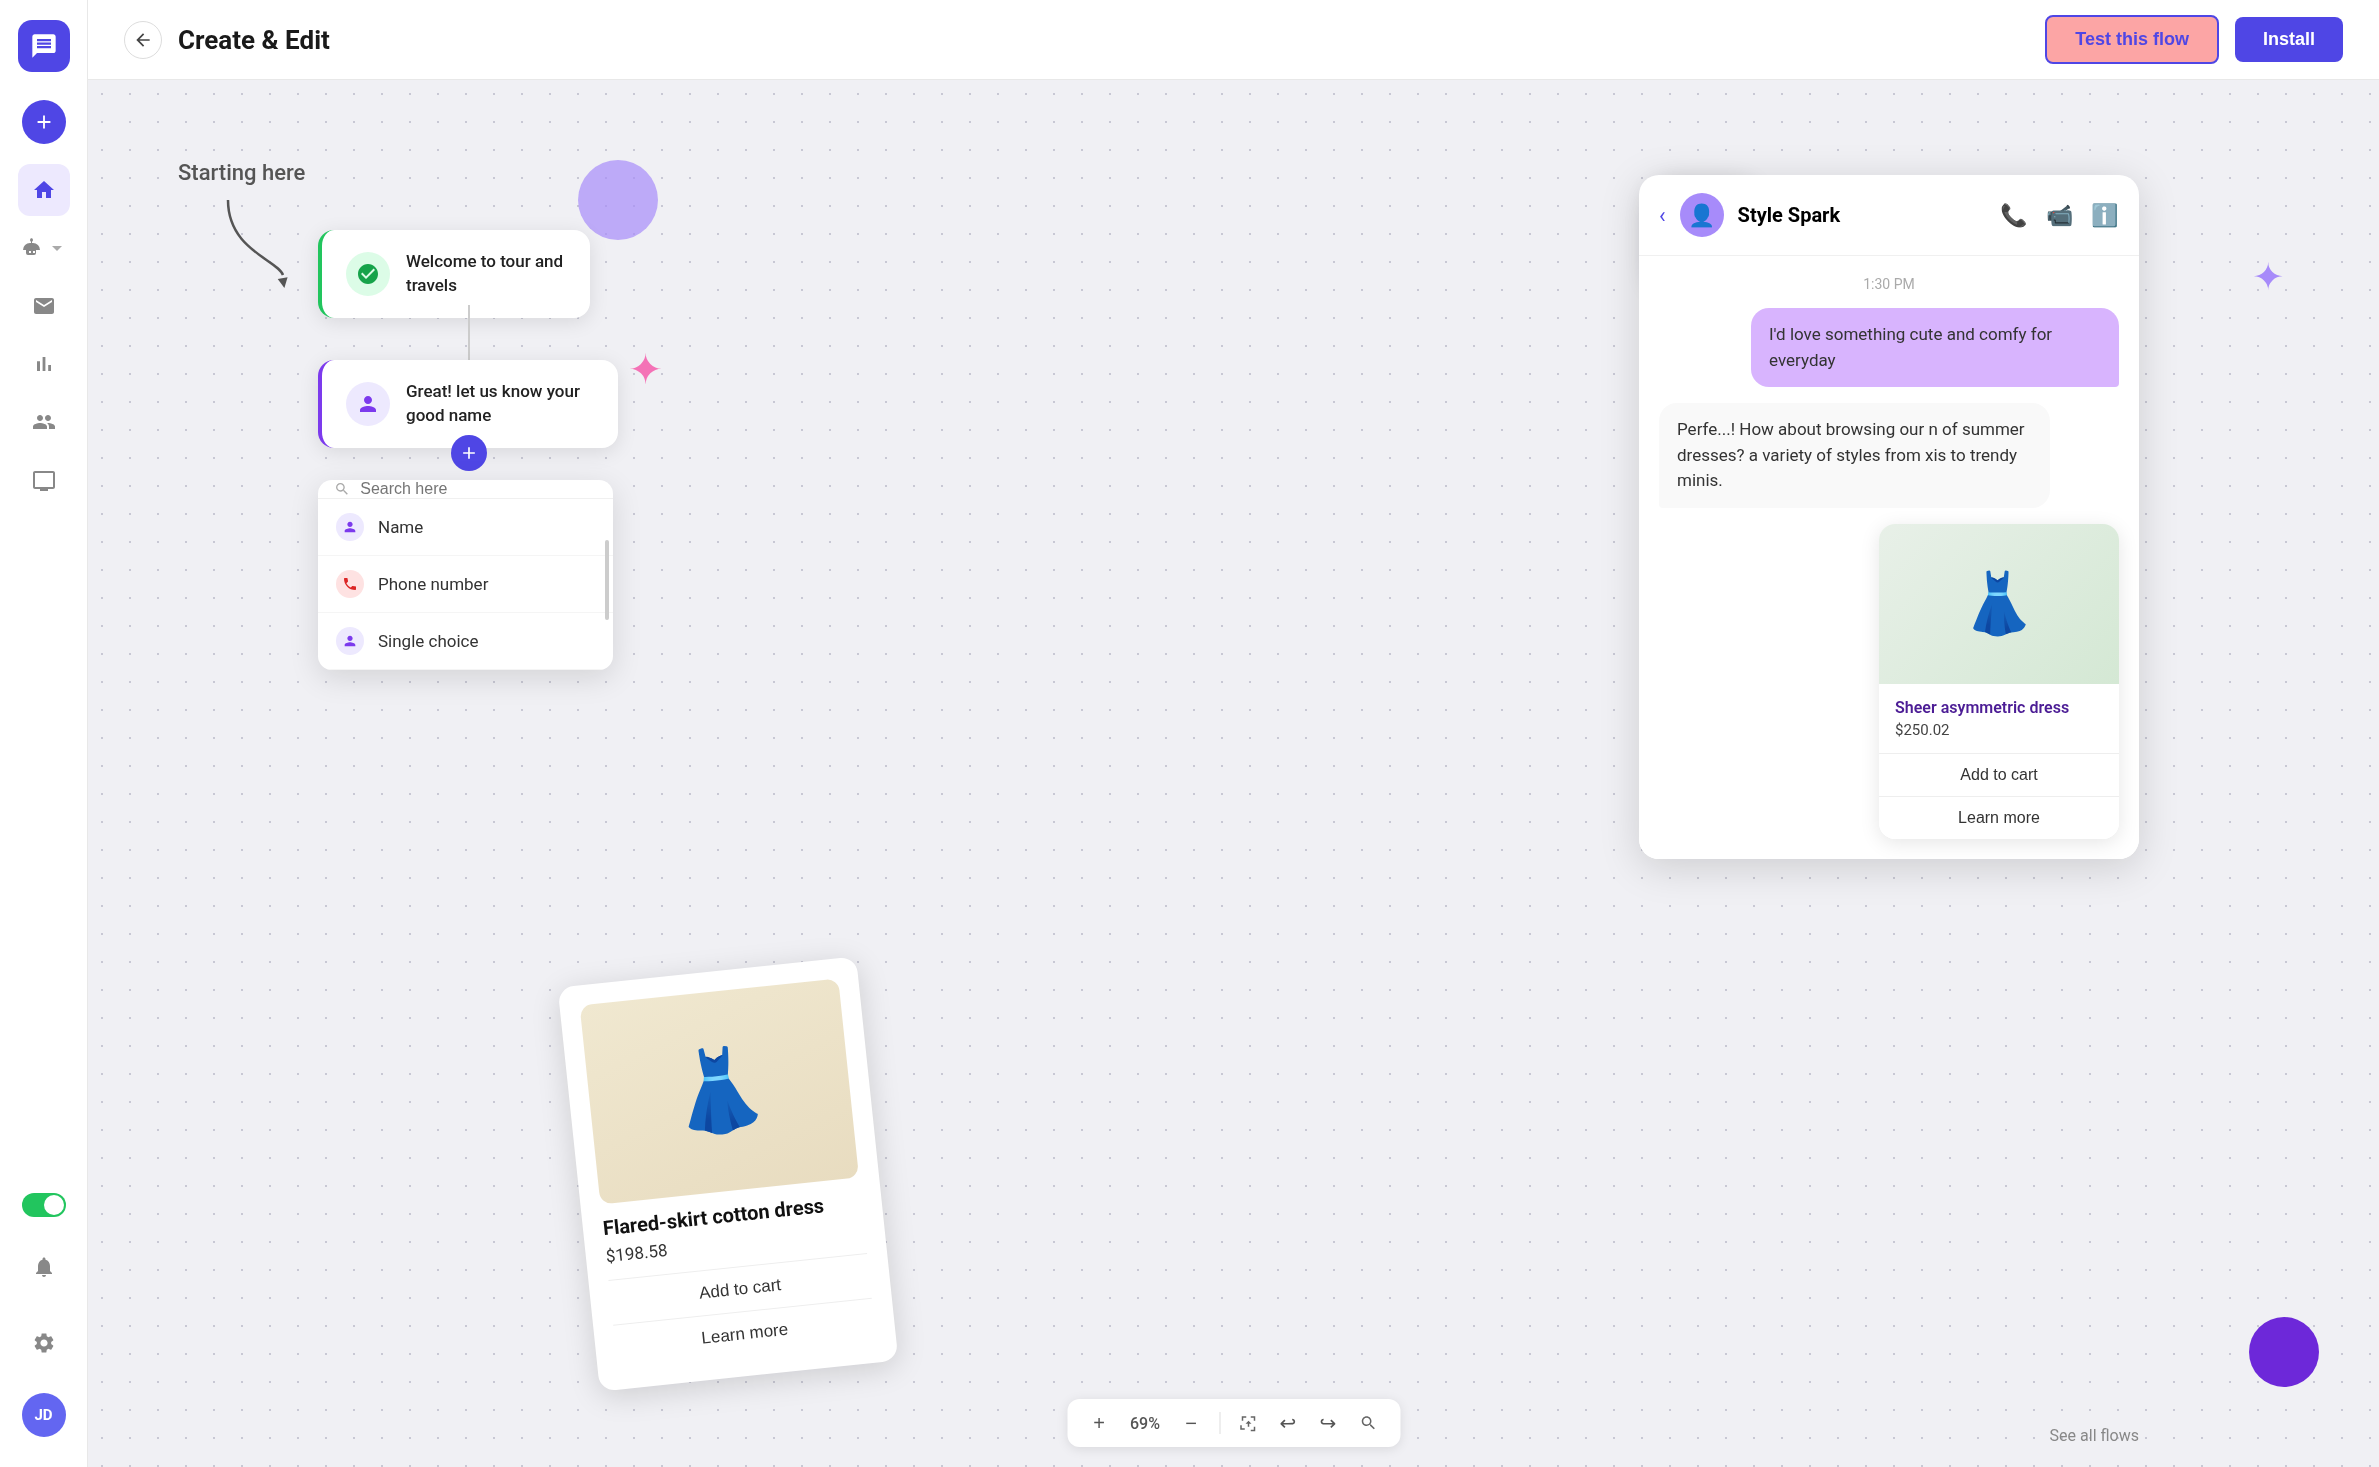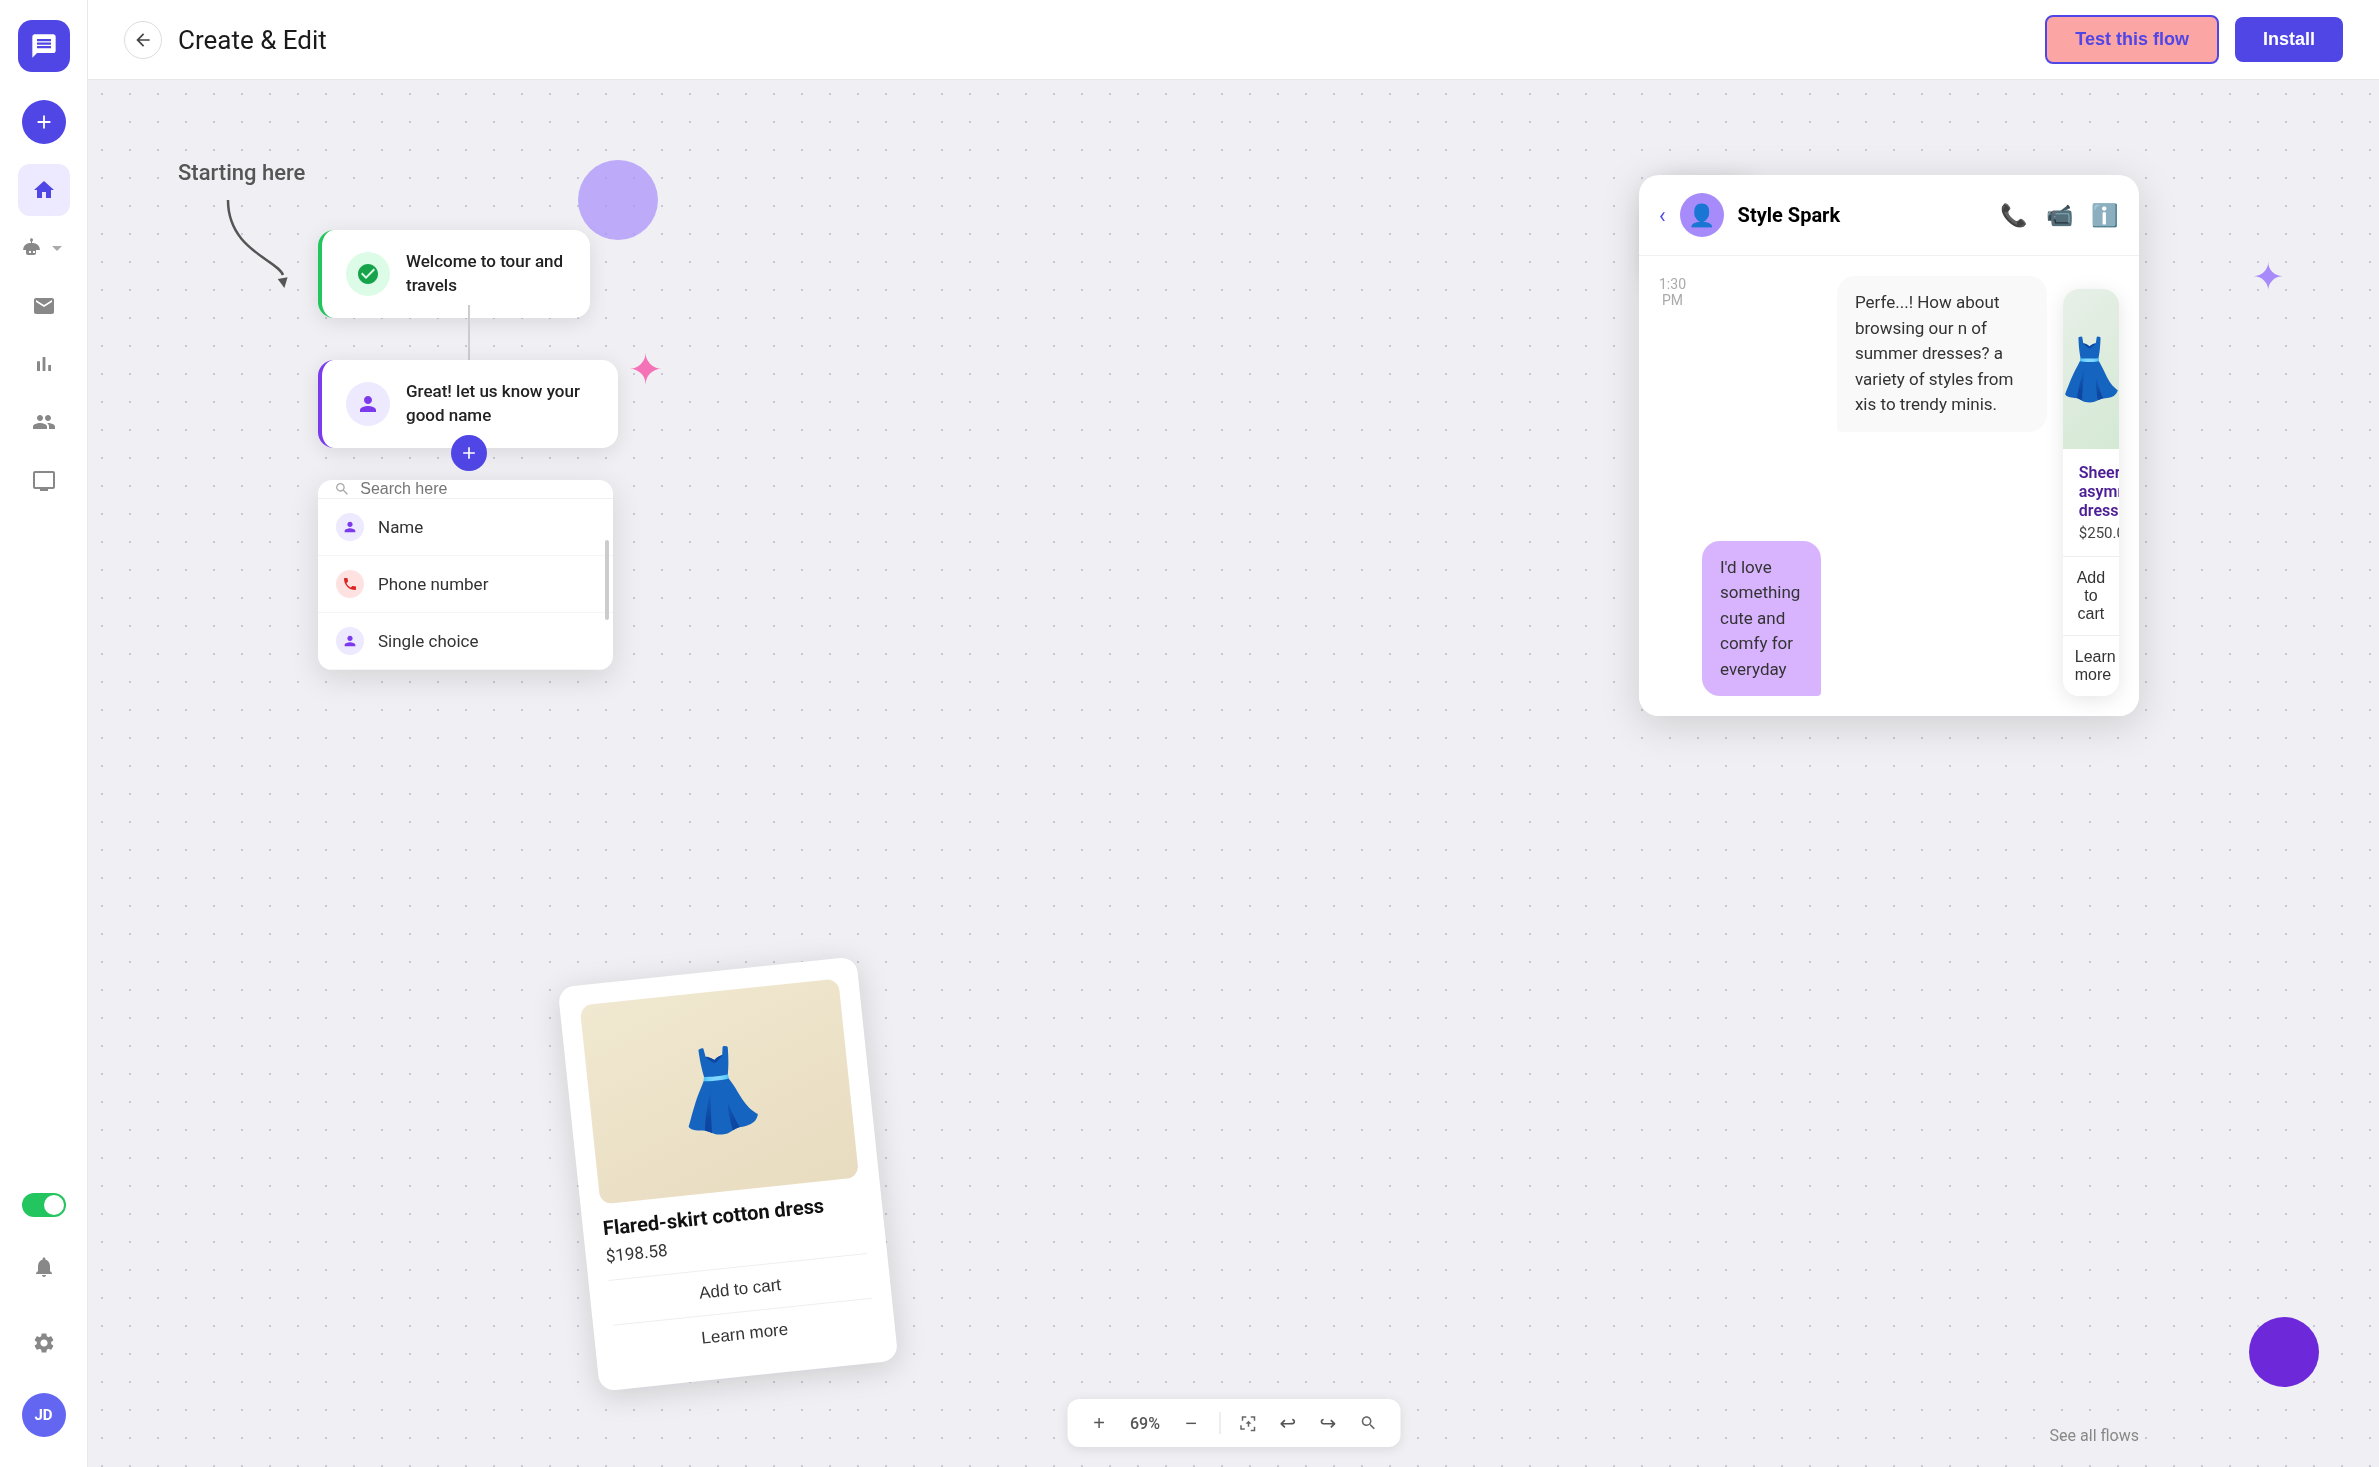--- a/index.html
+++ b/index.html
@@ -130,21 +130,21 @@
       height: 38px;
       border-radius: 50%;
       border: 1px solid #ddd;
       display: flex;
       align-items: center;
       justify-content: center;
       cursor: pointer;
     }
     .header-title {
       font-size: 26px;
-      font-weight: 400;
+      font-weight: 700;
       color: #1a1a1a;
       flex: 1;
     }
     .btn-test {
       padding: 12px 28px;
       border: 2px solid #4f46e5;
       background: #fca5a5;
       color: #4f46e5;
       border-radius: 8px;
       font-size: 18px;
@@ -368,20 +368,21 @@
       align-items: center;
     }
     .chat-action-icon {
       color: #666;
       font-size: 22px;
       cursor: pointer;
     }
     .chat-body {
       padding: 20px;
       display: flex;
+      flex-direction: column;
       gap: 16px;
       min-height: 460px;
       background: #fff;
     }
     .chat-time {
       text-align: center;
       color: #aaa;
       font-size: 14px;
     }
     .bubble-user {

